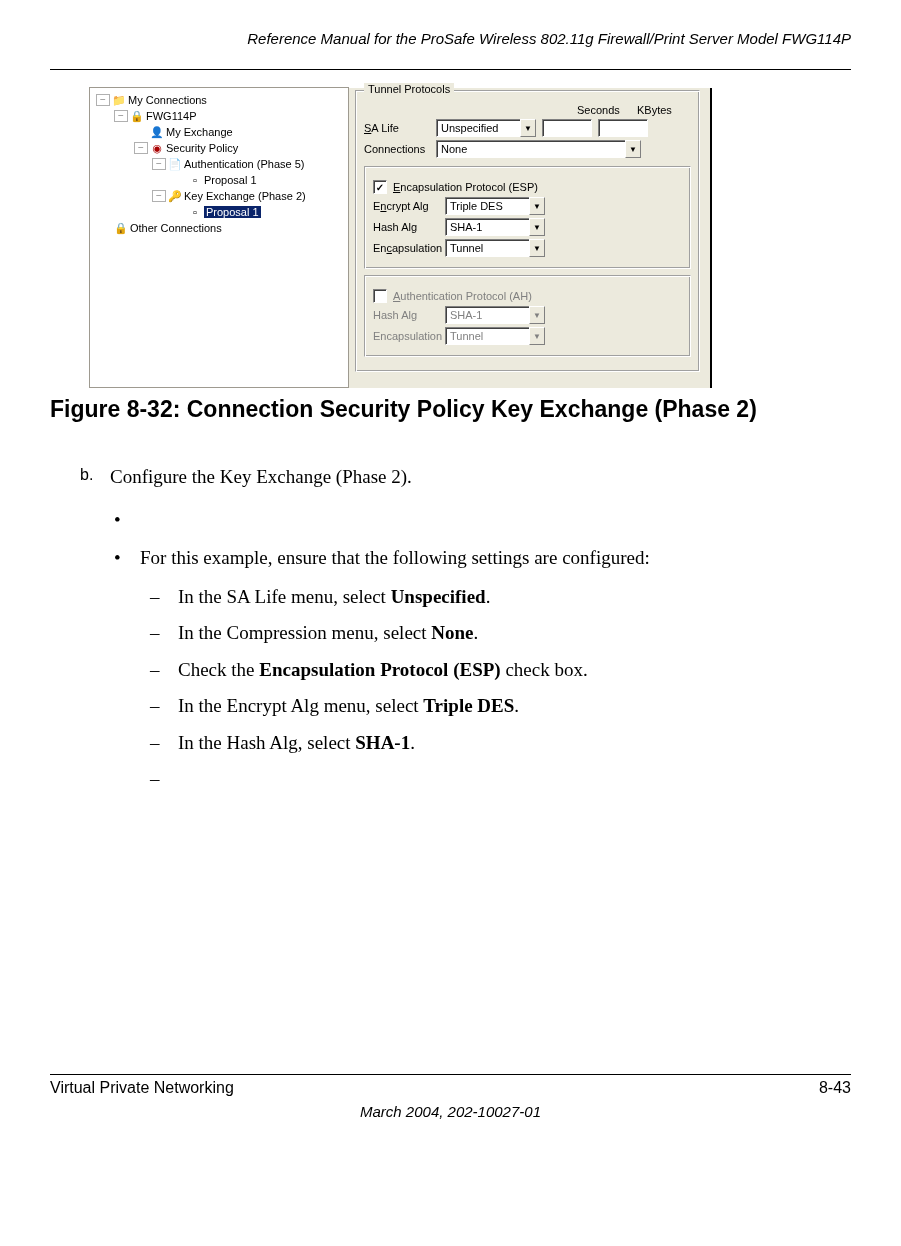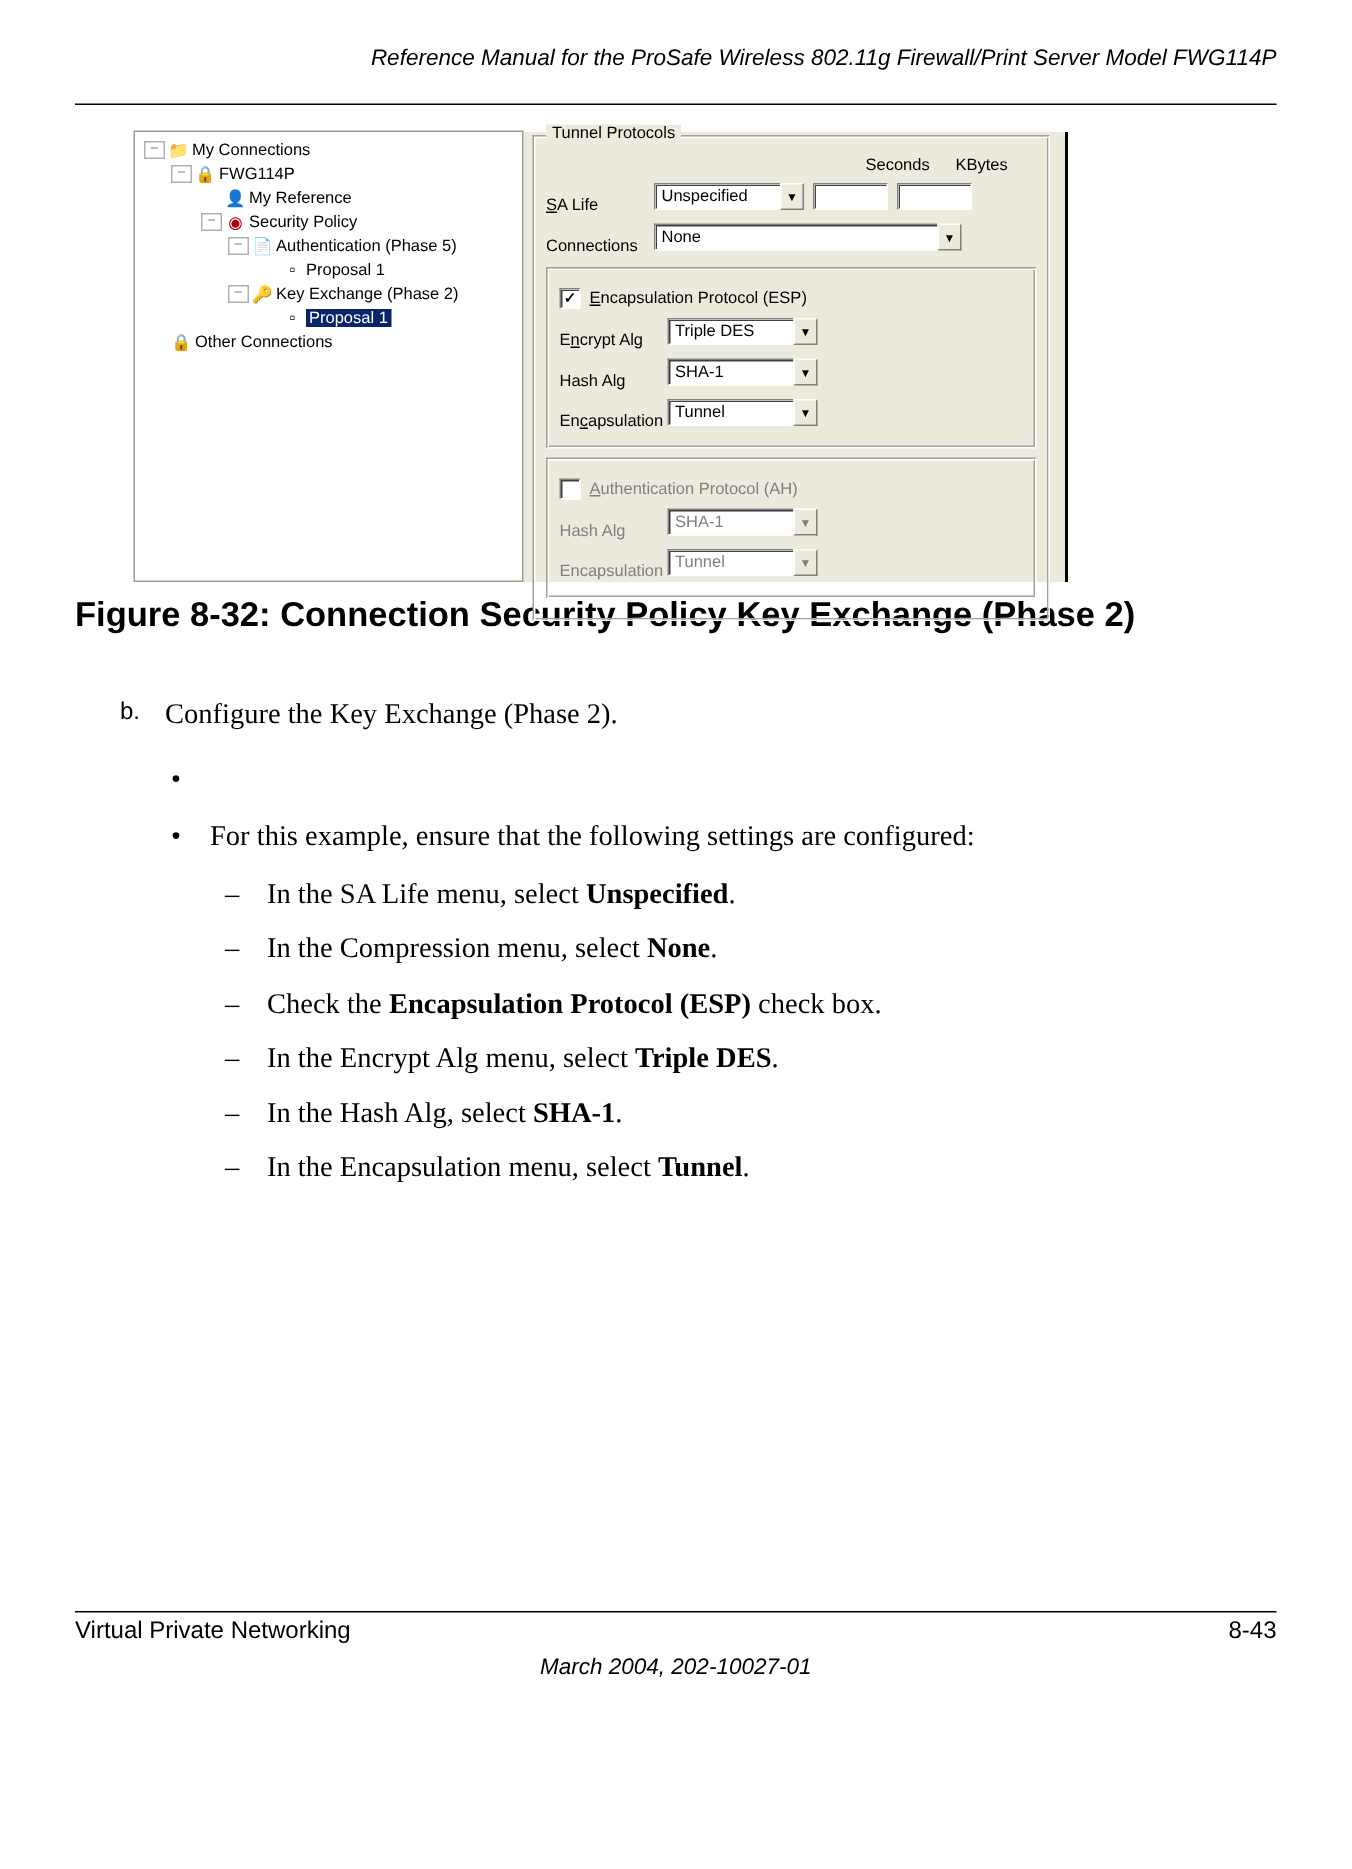--- a/index.html
+++ b/index.html
@@ -98,21 +98,21 @@
     left: 8px;
     background: #eceadd;
     padding: 0 4px;
     font-size: 11px;
   }
   .row {
     display:flex;
     align-items:center;
     margin: 3px 0;
   }
-  .lbl { width: 72px; margin-top: 12px; }
+  .lbl { width: 72px; }
   .underline-first { text-decoration: underline; text-underline-offset:1px;}
   .dd {
     background:#fff;
     border:1px solid #808080;
     border-right-color:#fff;
     border-bottom-color:#fff;
     box-shadow: inset 1px 1px 0 #404040;
     height:16px;
     display:inline-flex;
     align-items:center;
@@ -192,21 +192,21 @@
           <span class="tree-ic tree-folder">📁</span>
           <span>My Connections</span>
         </div>
         <div class="tree-row" style="padding-left:20px;">
           <span class="tree-connector">−</span>
           <span class="tree-ic tree-lock">🔒</span>
           <span>FWG114P</span>
         </div>
         <div class="tree-row" style="padding-left:56px;">
           <span class="tree-ic tree-doc">👤</span>
-          <span>My Reference</span>
+          <span>My Exchange</span>
         </div>
         <div class="tree-row" style="padding-left:40px;">
           <span class="tree-connector">−</span>
           <span class="tree-ic tree-pol">◉</span>
           <span>Security Policy</span>
         </div>
         <div class="tree-row" style="padding-left:58px;">
           <span class="tree-connector">−</span>
           <span class="tree-ic">📄</span>
           <span>Authentication (Phase 5)</span>
@@ -321,21 +321,20 @@
     <div class="dash-line">
         <span class="dash">–</span>
         <span><span>In the Encrypt Alg menu, select </span><b>Triple DES</b><span>.</span></span>
       </div>
     <div class="dash-line">
         <span class="dash">–</span>
         <span><span>In the Hash Alg, select </span><b>SHA-1</b><span>.</span></span>
       </div>
     <div class="dash-line">
         <span class="dash">–</span>
-        <span><span>In the Encapsulation menu, select </span><b>Tunnel</b><span>.</span></span>
       </div>
   </div>
 
   <div class="footer">
     <div class="footer-top">
       <span>Virtual Private Networking</span>
       <span>8-43</span>
     </div>
     <div class="footer-mid">March 2004, 202-10027-01</div>
   </div>

